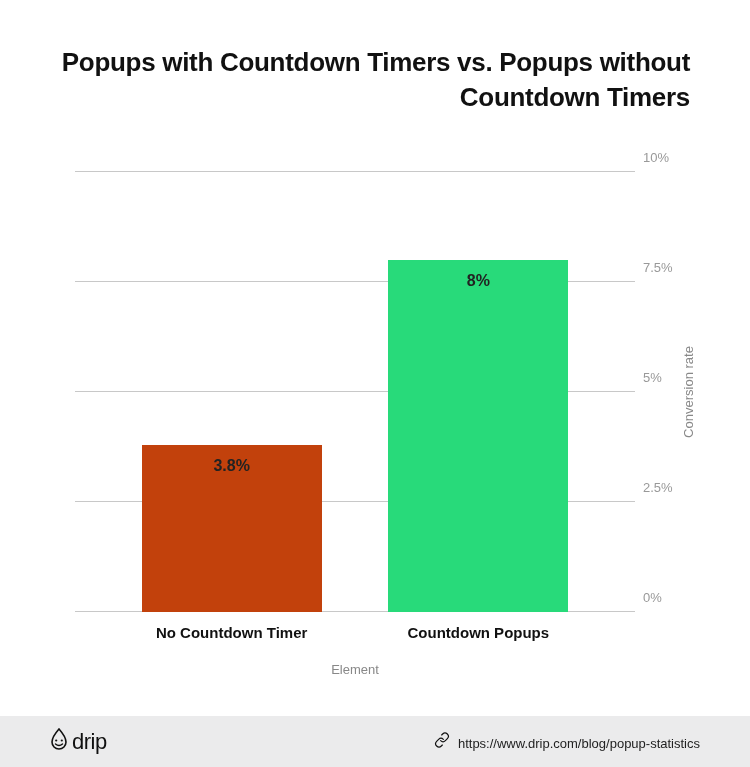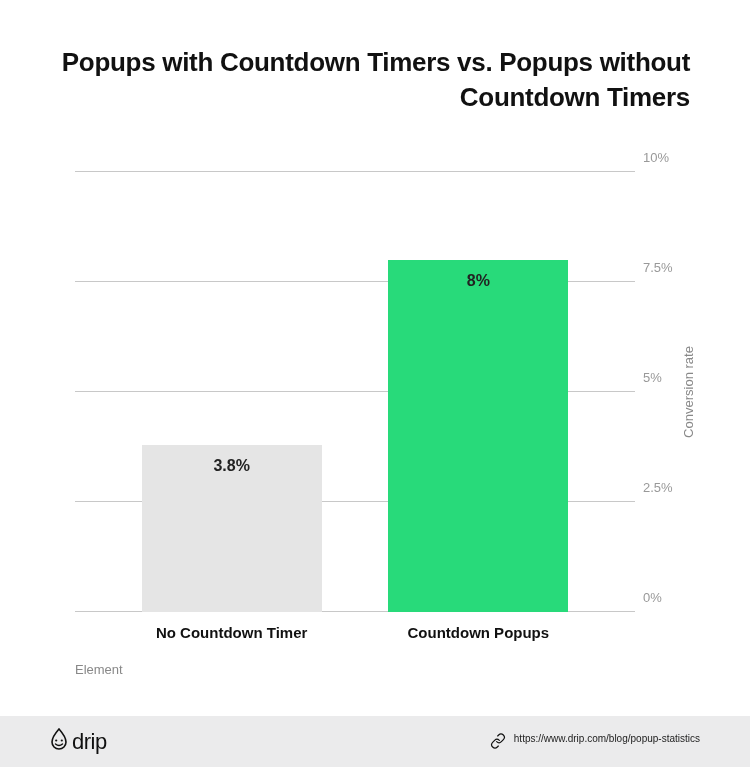--- a/index.html
+++ b/index.html
@@ -70,21 +70,21 @@
     display: flex;
     flex-direction: column;
     align-items: center;
     width: 180px;
     position: relative;
   }
   .bar {
     width: 180px;
     position: relative;
   }
-  .bar.light { background: #e5e5e5; padding-left: 48px; }
+  .bar.light { background: #c2410c; padding-left: 48px; }
   .bar.dark  { background: #28da7a; }
   .bar-value {
     position: absolute;
     top: 12px;
     left: 0; right: 0;
     text-align: center;
     font-size: 16px;
     font-weight: 600;
     color: #222;
   }
@@ -101,21 +101,21 @@
     text-align: center;
     font-size: 15px;
     font-weight: 600;
     color: #111;
   }
   .x-axis-label {
     position: absolute;
     left: 75px;
     top: 662px;
     width: 560px;
-    text-align: left;
+    text-align: center;
     font-size: 13px;
     color: #888;
   }
   .footer {
     position: absolute;
     left: 0; bottom: 0;
     width: 750px;
     height: 51px;
     background: #ebebec;
     display: flex;
@@ -130,22 +130,22 @@
     color: #111;
     letter-spacing: -0.5px;
   }
   .logo-icon {
     margin-right: 4px;
     display: inline-block;
   }
   .source {
     margin-left: auto;
     display: flex;
-    align-items: flex-start;
-    font-size: 10px;
+    align-items: flex-end;
+    font-size: 13px;
     color: #222;
   }
   .link-icon {
     margin-right: 8px;
     display: inline-block;
   }
 </style>
 </head>
 <body>
 

